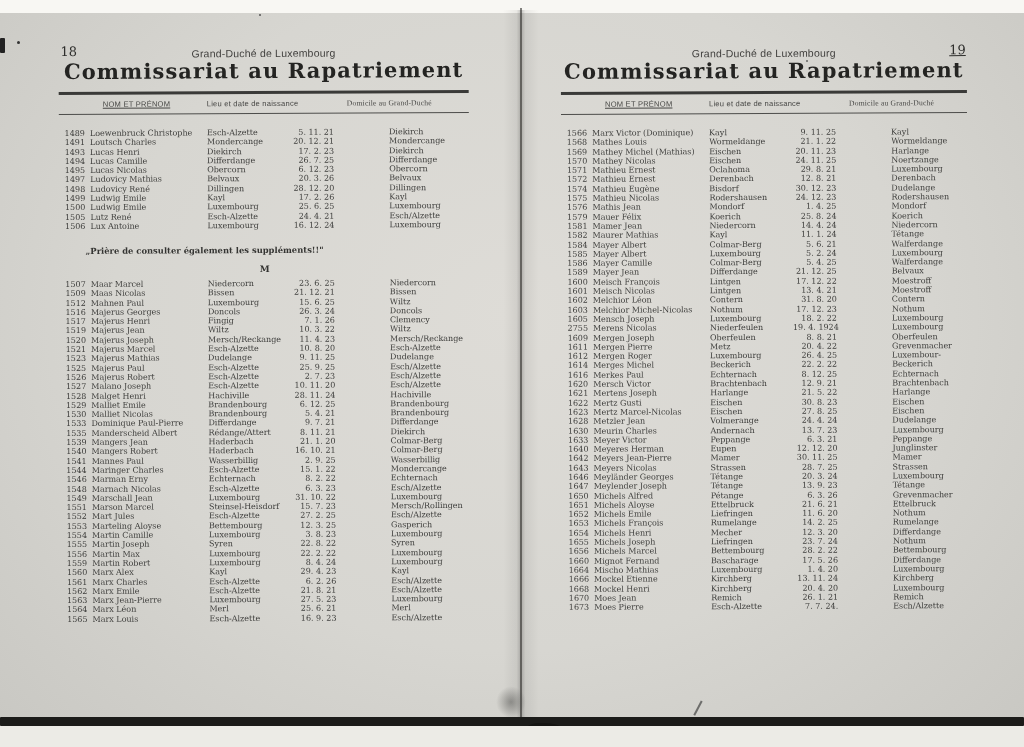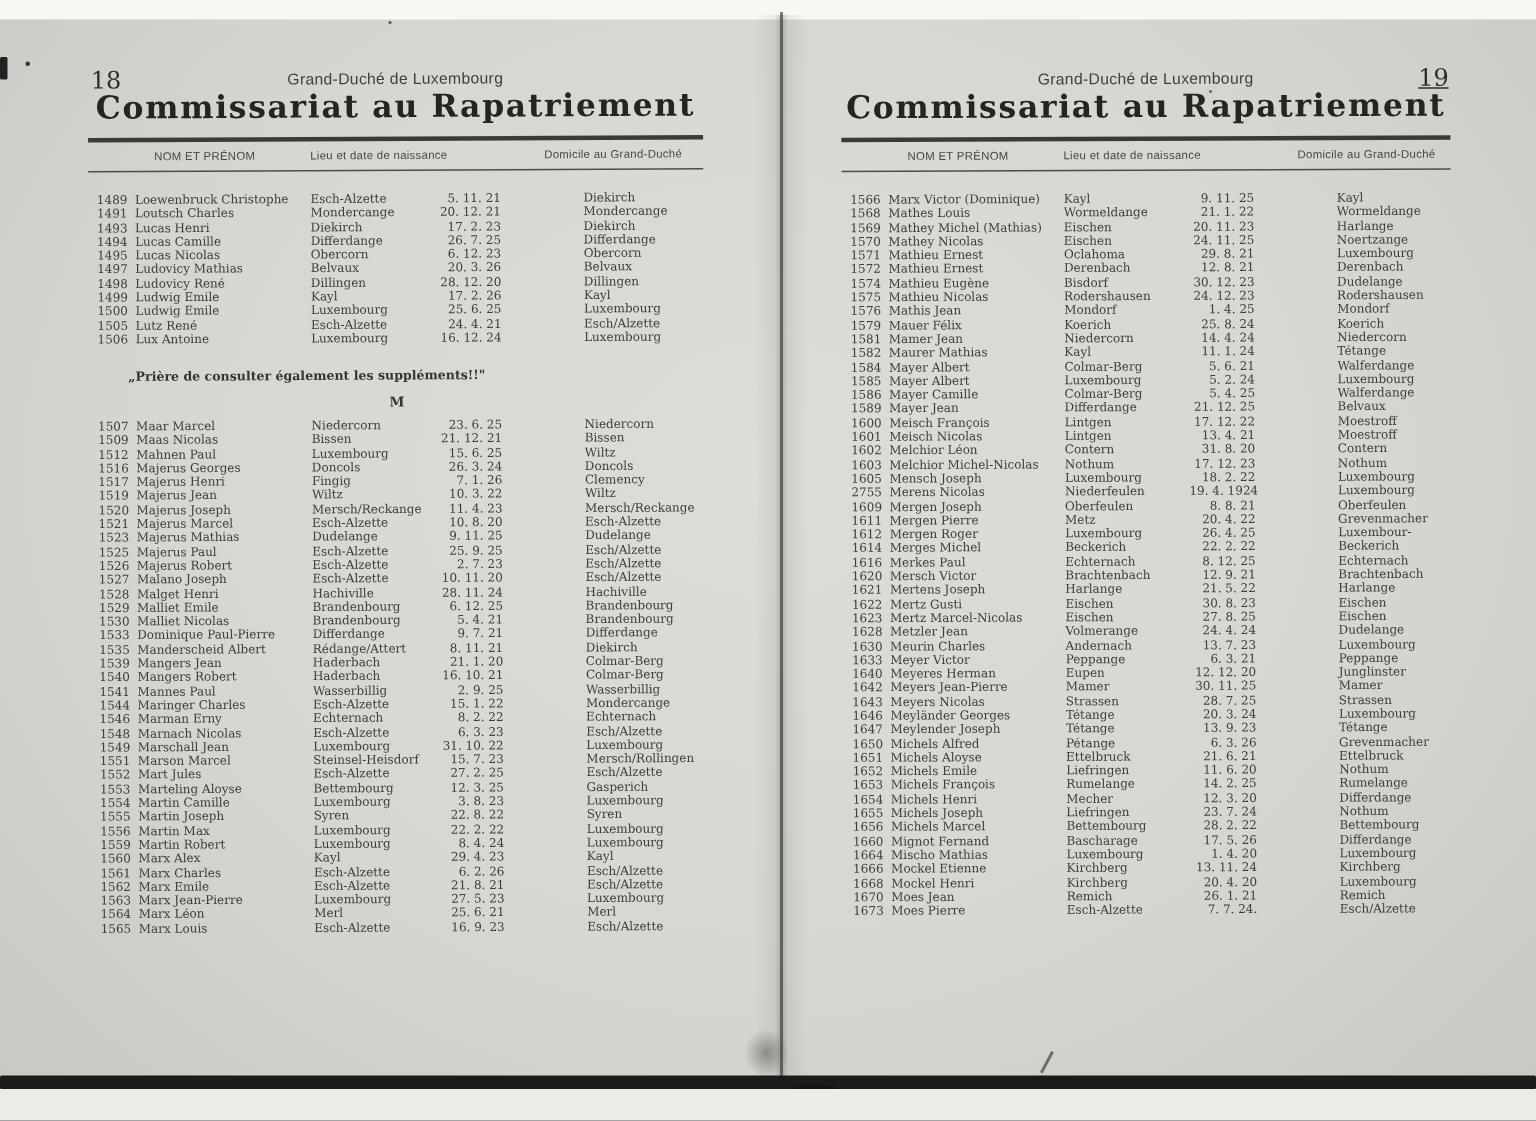--- a/index.html
+++ b/index.html
@@ -10,35 +10,35 @@
   .strip-bottom{position:absolute;top:726px;left:0;width:100%;height:21px;background:#ecebe6;}
   .gutter-band{position:absolute;top:717px;left:0;width:100%;height:9px;background:#1b1b19;border-radius:1px;}
   .fold-shade{position:absolute;left:503px;top:10px;width:36px;height:708px;
       background:linear-gradient(90deg, rgba(0,0,0,0) 0%, rgba(0,0,0,0.06) 38%, rgba(0,0,0,0.22) 50%, rgba(0,0,0,0.06) 62%, rgba(0,0,0,0) 100%);}
   .fold-line{position:absolute;left:520px;top:8px;width:1.5px;height:710px;background:rgba(50,48,45,0.6);}
 
   .page{position:absolute;top:38px;height:600px;}
   .page-left{left:58px;width:414px;transform:rotate(-0.3deg);}
   .page-right{left:560px;width:410px;transform:rotate(-0.25deg);}
 
-  .pagenum{position:absolute;top:5px;font-size:16px;color:#2e2e2c;text-align:right;}
+  .pagenum{position:absolute;top:5px;font-size:13px;color:#2e2e2c;text-align:right;}
   .page-left .pagenum{left:4px;}
   .page-right .pagenum{right:3px;text-decoration:underline;}
 
   .small-header{position:absolute;top:9px;left:0;width:100%;text-align:center;
       font-family:"Liberation Sans", sans-serif;font-size:10.5px;color:#403f3d;letter-spacing:0.2px;}
   .title{position:absolute;top:20px;left:0;width:100%;text-align:center;
       font-size:21px;font-weight:bold;letter-spacing:1.1px;color:#242422;}
   .rule1{position:absolute;top:53px;left:2px;right:2px;height:2.6px;background:#3a3a38;}
   .rule2{position:absolute;top:75px;left:2px;right:2px;height:1.2px;background:#4c4c4a;}
   .colheads{position:absolute;top:61px;left:0;right:0;height:12px;
       font-family:"Liberation Sans", sans-serif;font-size:7.6px;color:#474745;letter-spacing:0.2px;}
-  .ch-name{position:absolute;left:46px;}
+  .ch-name{position:absolute;left:46px;text-decoration:underline;}
   .ch-birth{position:absolute;left:150px;width:120px;text-align:left;}
-  .ch-dom{position:absolute;left:306px;}
+  .ch-dom{position:absolute;left:290px;font-family:Liberation Serif, serif;}
 
   .table{position:absolute;left:0;right:0;}
   .t-top{top:90px;}
   .t-m{top:241px;}
   .row{display:grid;grid-template-columns:28px 122px 83px 44px auto;height:9.3px;line-height:9.5px;font-size:8px;}
   .cell{white-space:nowrap;overflow:visible;color:#3d3d3b;}
   .cell.id{text-align:right;}
   .cell.name{padding-left:5px;}
   .cell.birthdate{text-align:right;}
   .cell.domicile{padding-left:55px;}

